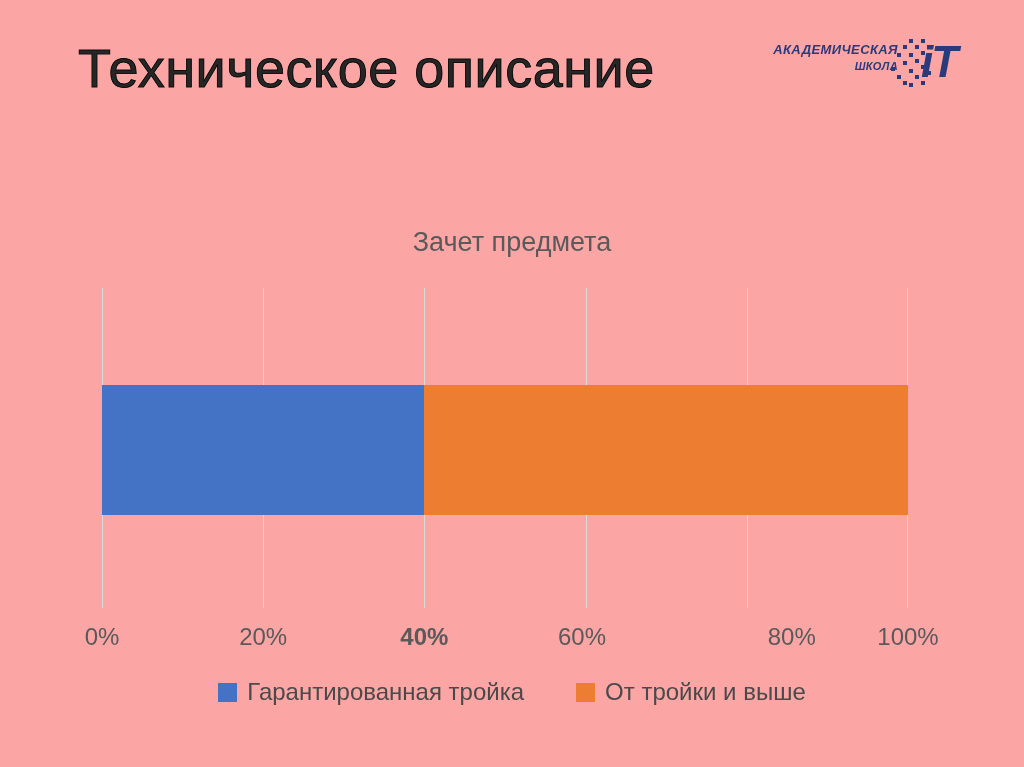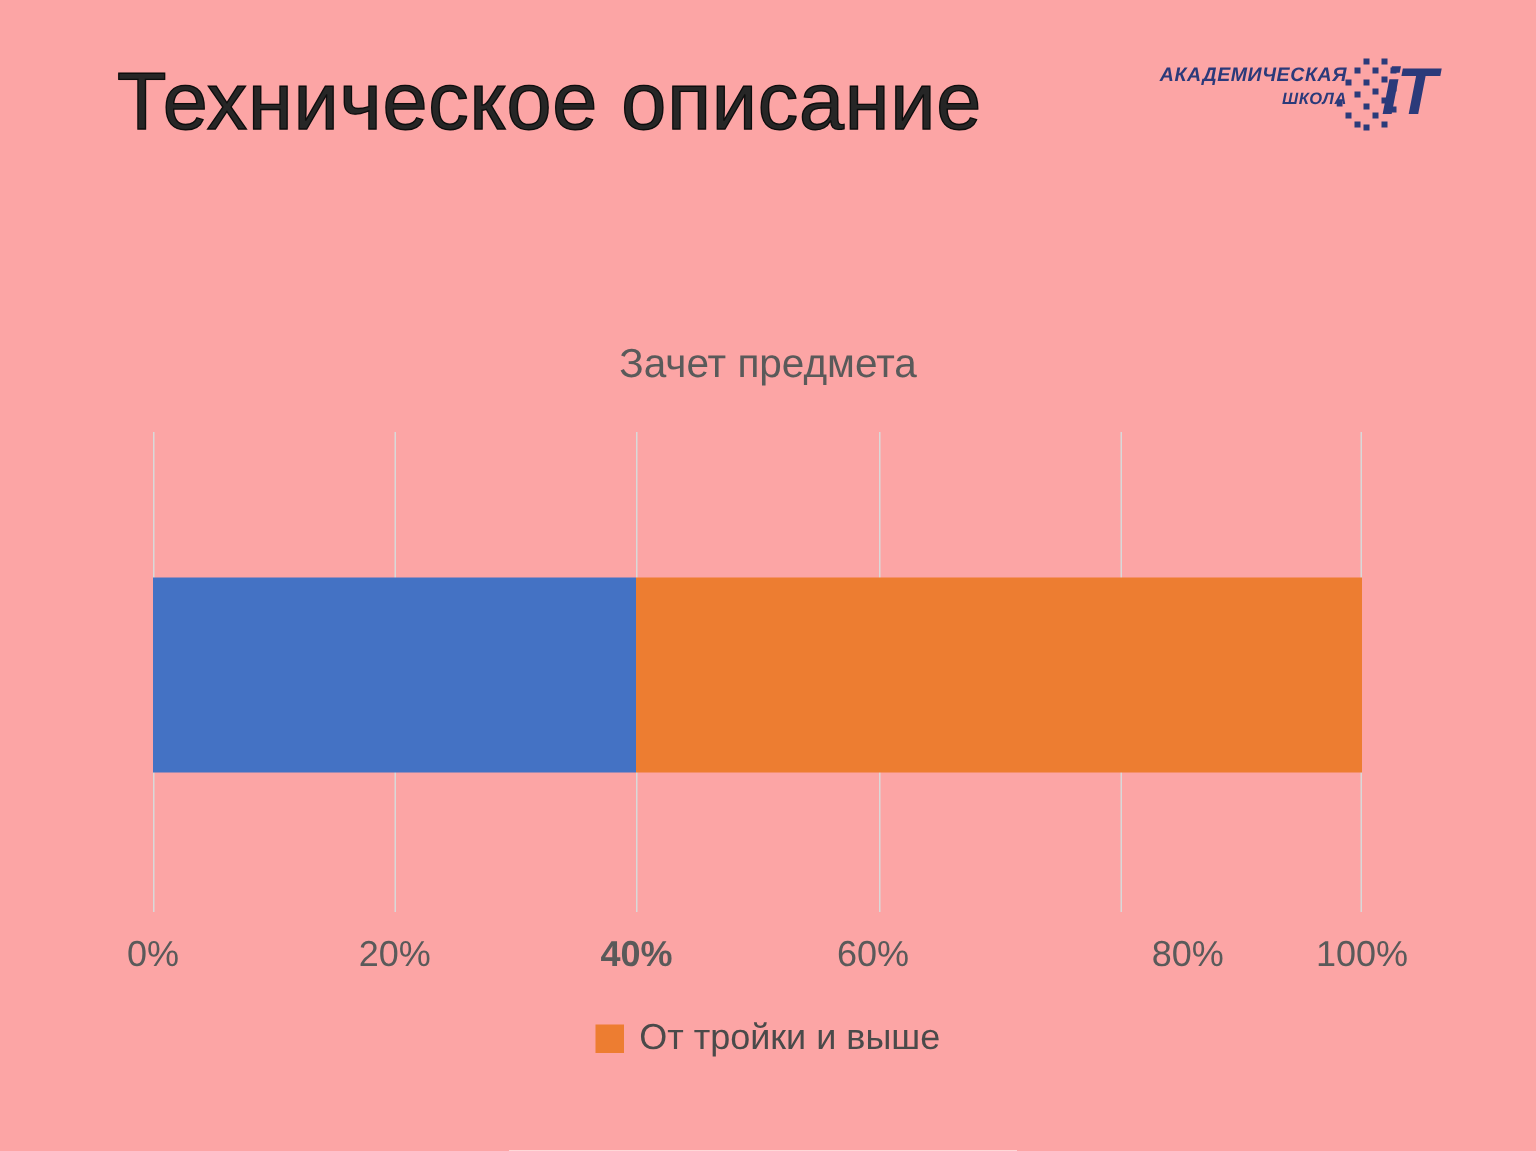--- a/index.html
+++ b/index.html
@@ -228,20 +228,24 @@
         <div class="tick-label" style="left: 0px; color: rgb(90, 90, 90);">0%</div>
         <div class="tick-label" style="left: 161.2px; color: rgb(90, 90, 90);">20%</div>
         <div class="tick-label" style="left: 322.4px; color: rgb(90, 90, 90); font-weight: bold;">40%</div>
         <div class="tick-label" style="left: 480px; color: rgb(90, 90, 90);">60%</div>
         <div class="tick-label" style="left: 644.8px; color: rgb(90, 90, 90); margin-left: 45px;">80%</div>
         <div class="tick-label" style="left: 806px; color: rgb(90, 90, 90);">100%</div>
       </div>
 
     <div id="legend">
         <div class="legend-item">
+          <span class="legend-swatch" style="background: rgb(68, 114, 196);"></span>
+          <span class="legend-label">Гарантированная тройка</span>
+        </div>
+        <div class="legend-item">
           <span class="legend-swatch" style="background: rgb(237, 125, 49);"></span>
           <span class="legend-label">От тройки и выше</span>
         </div>
       </div>
 
   </div>
 
 </div>
 
 </body></html>

